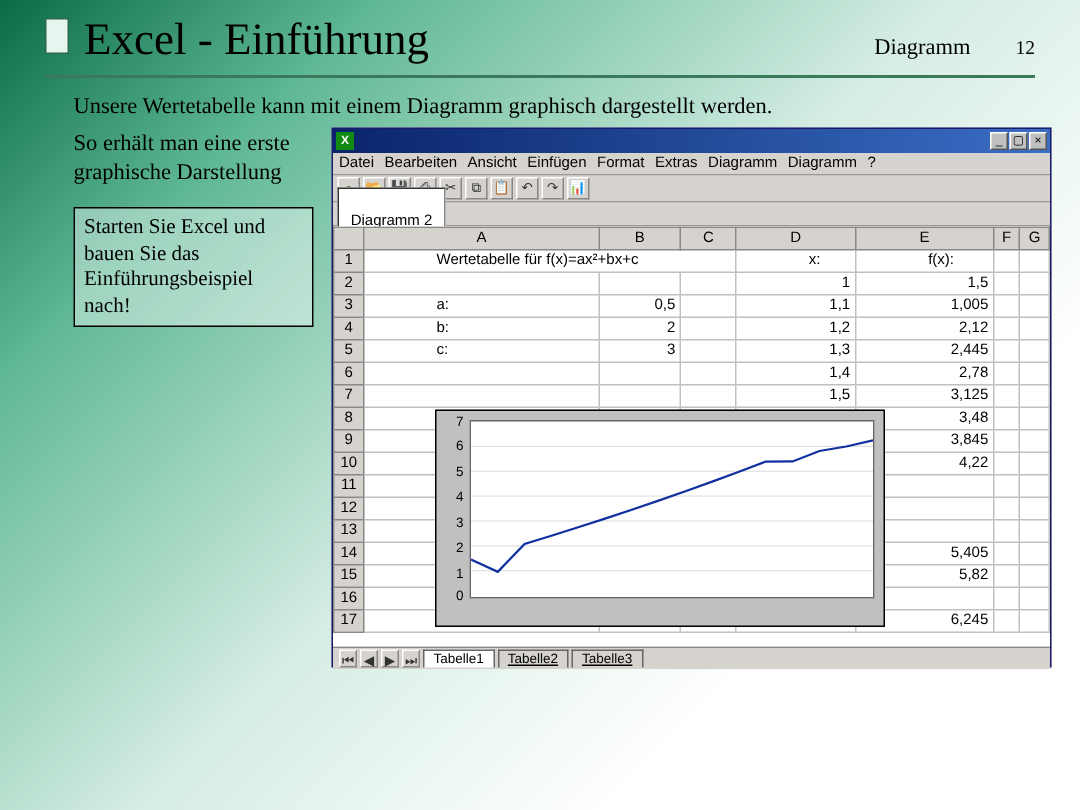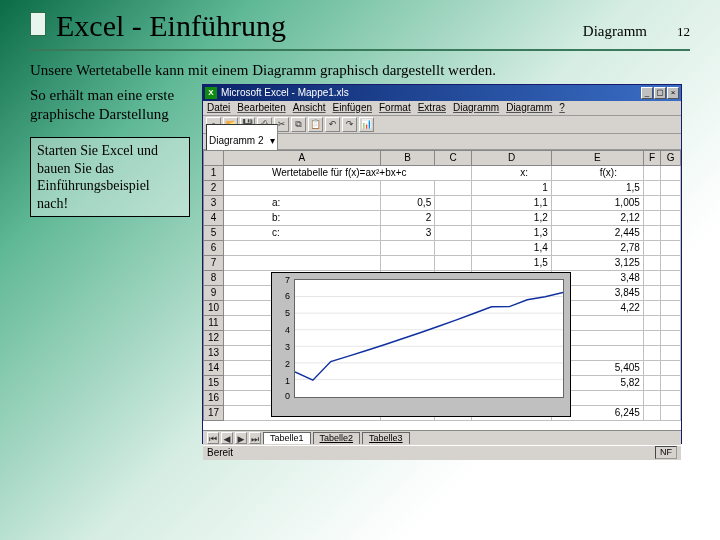--- a/index.html
+++ b/index.html
@@ -25,21 +25,21 @@
     width: 16px; height: 24px;
     border: 1px solid #2b6b4a;
     background: #e8f5ee;
     margin-right: 10px;
     margin-top: 4px;
   }
   .title { font-size: 30px; font-weight: normal; flex: 0 0 auto; }
   .hspace { flex: 1; }
   .subtitle { font-size: 15px; margin-right: 30px; }
   .pagenum { font-size: 13px; }
-  .body { font-size: 15px; line-height: 1.25; color: #000; }
+  .body { font-size: 15px; line-height: 1.25; color: #000; margin-left: 19px; }
   .body p { margin-bottom: 6px; }
   .twocol { display: flex; gap: 8px; }
   .leftcol { width: 164px; flex-shrink: 0; }
   .rightcol { flex: 1; }
   .task-box {
     border: 1px solid #000;
     padding: 4px 6px;
     margin-top: 14px;
     font-size: 14px;
     background: rgba(255,255,255,0.4);
@@ -70,25 +70,25 @@
     color: #fff; font-weight: bold; font-size: 8px;
   }
   .winbtns { margin-left: auto; display: flex; gap: 1px; }
   .winbtn { width: 12px; height: 12px; background: #c0c0c0; border: 1px solid #fff; border-right-color:#555; border-bottom-color:#555; font-size:8px; text-align:center; line-height:9px; color:#000;}
   .menu-bar {
     background: #d6d3ce; height: 15px;
     display: flex; align-items: center; gap: 7px;
     padding: 0 4px; font-size: 10px; color:#000;
     border-bottom: 1px solid #999;
   }
-  .menu-bar span { text-decoration: underline; text-decoration-color: #555; }
+  .menu-bar span { text-decoration-color: #555; }
   .toolbars { background:#d6d3ce; padding:1px 3px; border-bottom:1px solid #999; display:flex; gap:2px; }
   .tb-btn { width:15px; height:15px; background:#d6d3ce; border:1px solid #fff; border-right-color:#888; border-bottom-color:#888; font-size:9px; text-align:center; line-height:13px; color:#333;}
   .namebox-row { background:#d6d3ce; display:flex; align-items:center; height:16px; border-bottom:1px solid #999; padding:0 3px;}
-  .namebox { background:#fff; border:1px inset #888; width:72px; height:13px; font-size:10px; padding:16px 2px; display:flex; align-items:center;}
+  .namebox { background:#fff; border:1px inset #888; width:72px; height:13px; font-size:10px; padding:16px 2px; display:flex; align-items:center;flex-direction:column;}
   .sheet-area { background:#fff; position:relative; height: 280px; overflow:hidden;}
   .grid-table { border-collapse: collapse; font-size:10px; width:100%; }
   .grid-table th, .grid-table td {
     border: 1px solid #c0c0c0; height: 15px; padding: 0 3px;
     text-align: right; background:#fff; white-space: nowrap;
   }
   .grid-table th {
     background:#d6d3ce; text-align:center; font-weight:normal;
     border:1px solid #888;
   }
@@ -132,21 +132,20 @@
       <div class="leftcol">
         <p>So erhält man eine erste graphische Darstellung</p>
         <div class="task-box">Starten Sie Excel und bauen Sie das Einführungsbeispiel nach!</div>
       </div>
 
       <div class="rightcol">
         <div class="excel-window">
 
           <div class="title-bar">
             <div class="xicon">X</div>
-            <span>Microsoft Excel - Mappe1.xls</span>
             <div class="winbtns">
               <div class="winbtn">_</div>
               <div class="winbtn">▢</div>
               <div class="winbtn">×</div>
             </div>
           </div>
 
           <div class="menu-bar">
             <span>Datei</span>
             <span>Bearbeiten</span>
@@ -391,21 +390,17 @@
           <div class="tabbar">
             <div class="tb-btn" style="width:12px;height:12px">⏮</div>
             <div class="tb-btn" style="width:12px;height:12px">◀</div>
             <div class="tb-btn" style="width:12px;height:12px">▶</div>
             <div class="tb-btn" style="width:12px;height:12px">⏭</div>
             <div class="sheet-tab">Tabelle1</div>
             <div class="sheet-tab inactive">Tabelle2</div>
             <div class="sheet-tab inactive">Tabelle3</div>
           </div>
 
-          <div class="statusbar">
-            <span>Bereit</span>
-            <span class="status-nf">NF</span>
-          </div>
         </div>
       </div>
     </div>
   </div>
 </div>
 
 </body></html>

